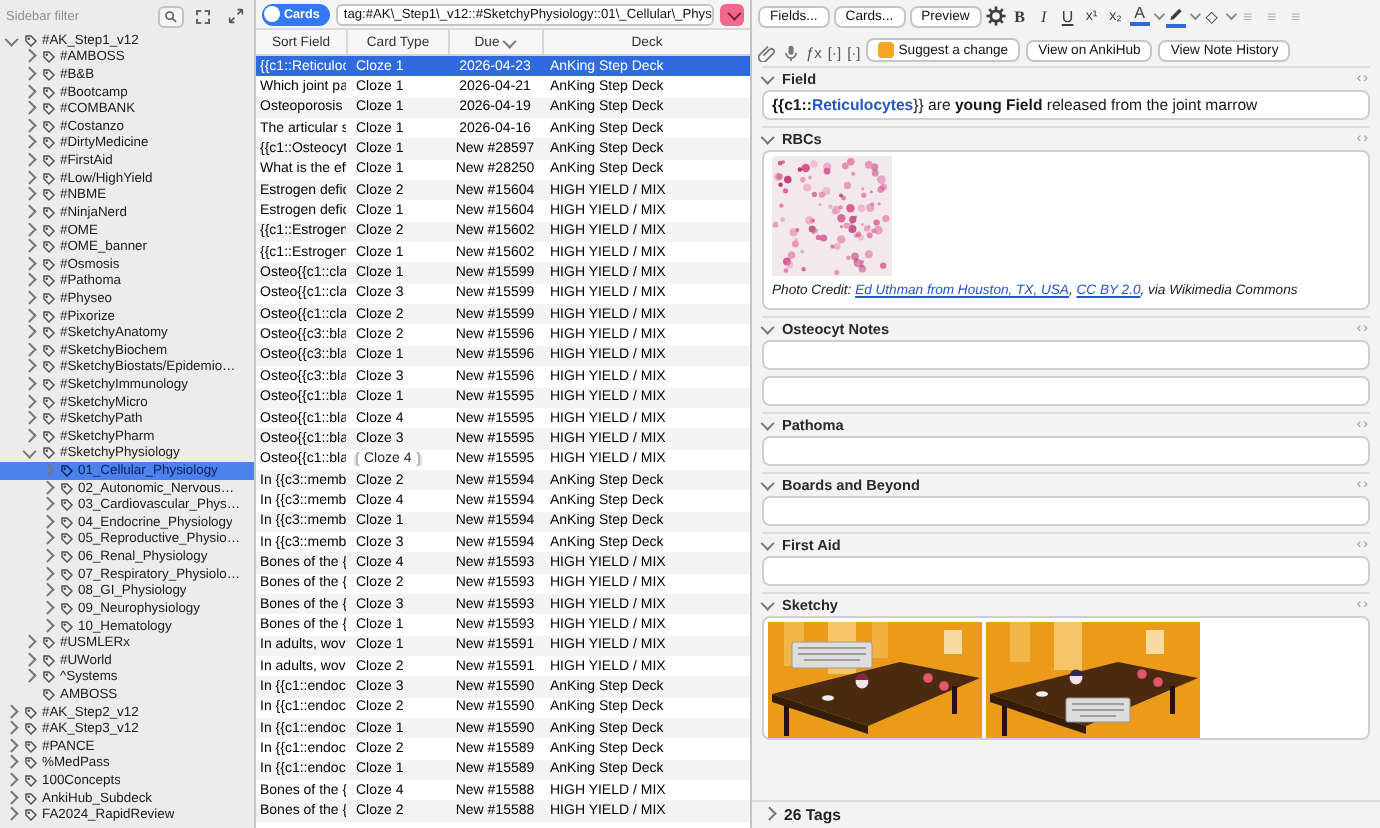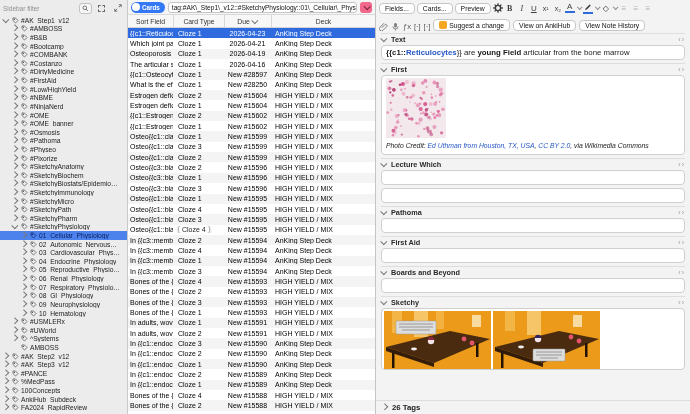--- a/index.html
+++ b/index.html
@@ -878,30 +878,30 @@
     </button>
     <button class="ed-btn">View on AnkiHub</button>
     <button class="ed-btn">View Note History</button>
   </div>
 
   <div class="fields-area">
 
     <div class="fsec">
       <div class="fhead">
           <span class="chev down" style="visibility:visible"></span>
-        <span>Text</span>
+        <span>Field</span>
         <span class="html-toggle">‹›</span>
         </div>
-      <div class="fbox" id="text-field-content"><span class="rt-bold">{{c1::</span><span class="rt-bold-blue">Reticulocytes</span><span class="rt-plain">}} are </span><span class="rt-bold">young Field</span><span class="rt-plain"> articular from the bone marrow</span></div>
+      <div class="fbox" id="text-field-content"><span class="rt-bold">{{c1::</span><span class="rt-bold-blue">Reticulocytes</span><span class="rt-plain">}} are </span><span class="rt-bold">young Field</span><span class="rt-plain"> released from the joint marrow</span></div>
     </div>
 
     <div class="fsec">
       <div class="fhead">
           <span class="chev down" style="visibility:visible"></span>
-        <span>First</span>
+        <span>RBCs</span>
         <span class="html-toggle">‹›</span>
         </div>
       <div class="fbox" id="extra-box">
         <svg id="smear-svg" width="60" height="60" viewBox="0 0 60 60" style="background:#f3e9ec;border-radius:1px;">
             <circle cx="34.7" cy="31.1" r="2.1" fill="#d4548c" fill-opacity="0.83"></circle>
             <circle cx="44.4" cy="40.8" r="1.5" fill="#e88fb4" fill-opacity="0.53"></circle>
             <circle cx="4.3" cy="14.4" r="1.1" fill="#b83b74" fill-opacity="1.00"></circle>
             <circle cx="42.0" cy="39.8" r="1.2" fill="#e06ba0" fill-opacity="0.59"></circle>
             <circle cx="7.5" cy="52.8" r="2.0" fill="#d4548c" fill-opacity="0.91"></circle>
             <circle cx="27.2" cy="17.5" r="2.0" fill="#e88fb4" fill-opacity="0.48"></circle>
@@ -995,21 +995,21 @@
             <circle cx="8.8" cy="54.4" r="1.9" fill="#e88fb4" fill-opacity="0.47"></circle>
             <circle cx="34.5" cy="19.8" r="1.0" fill="#b83b74" fill-opacity="0.86"></circle>
           </svg>
         <span id="extra-credit"><span class="rt-italic">Photo Credit: </span><span class="rt-link">Ed Uthman from Houston, TX, USA</span><span class="rt-italic">, </span><span class="rt-link">CC BY 2.0</span><span class="rt-italic">, via Wikimedia Commons</span></span>
       </div>
     </div>
 
     <div class="fsec">
       <div class="fhead">
           <span class="chev down" style="visibility:visible"></span>
-        <span>Lecture Which</span>
+        <span>Osteocyt Notes</span>
         <span class="html-toggle">‹›</span>
         </div>
       <div class="fbox"></div>
     </div>
 
     <div class="fsec">
       <div class="fbox"></div>
     </div>
 
     <div class="fsec">
@@ -1017,30 +1017,30 @@
           <span class="chev down" style="visibility:visible"></span>
         <span>Pathoma</span>
         <span class="html-toggle">‹›</span>
         </div>
       <div class="fbox"></div>
     </div>
 
     <div class="fsec">
       <div class="fhead">
           <span class="chev down" style="visibility:visible"></span>
-        <span>First Aid</span>
+        <span>Boards and Beyond</span>
         <span class="html-toggle">‹›</span>
         </div>
       <div class="fbox"></div>
     </div>
 
     <div class="fsec">
       <div class="fhead">
           <span class="chev down" style="visibility:visible"></span>
-        <span>Boards and Beyond</span>
+        <span>First Aid</span>
         <span class="html-toggle">‹›</span>
         </div>
       <div class="fbox"></div>
     </div>
 
     <div class="fsec">
       <div class="fhead">
           <span class="chev down" style="visibility:visible"></span>
         <span>Sketchy</span>
         <span class="html-toggle">‹›</span>

